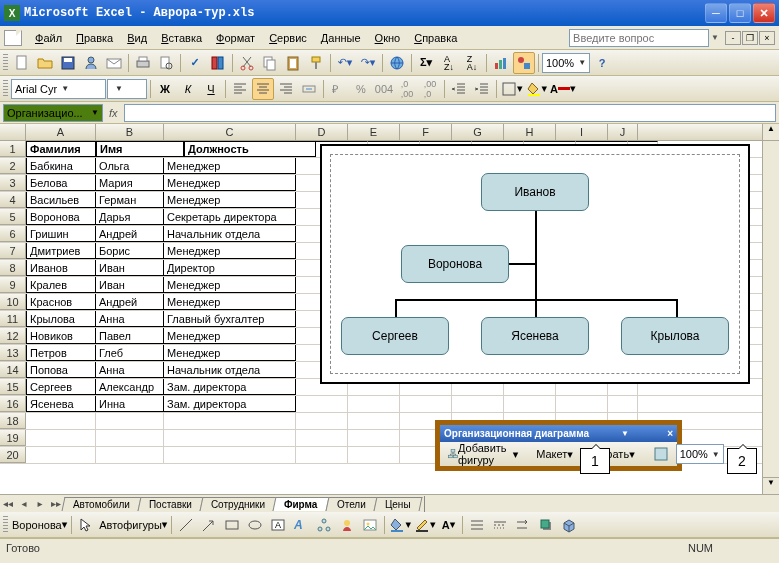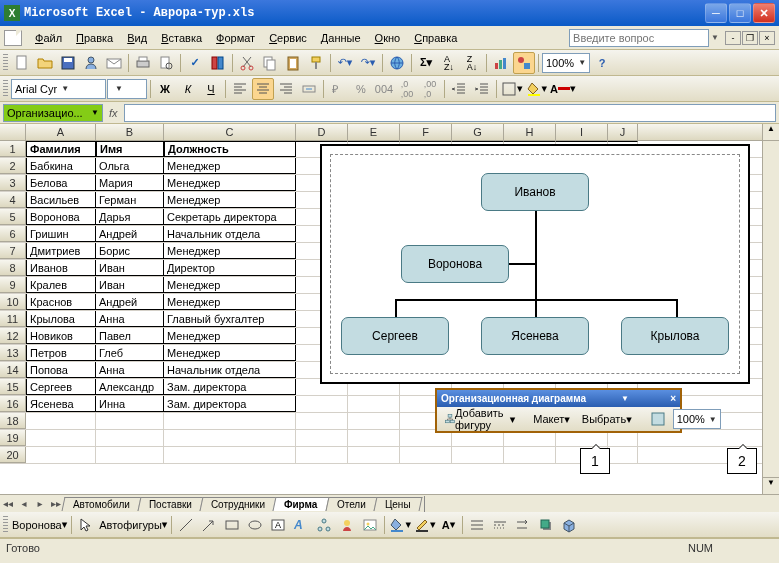--- a/index.html
+++ b/index.html
@@ -28,21 +28,21 @@
 .tb-grip { width: 5px; height: 18px; background: repeating-linear-gradient(#999 0 1px, transparent 1px 3px); margin-right: 2px; }
 .tb-btn { min-width: 22px; height: 22px; display: inline-flex; align-items: center; justify-content: center; cursor: pointer; border: 1px solid transparent; border-radius: 2px; font-size: 11px; }
 .tb-btn.active { background: #fbd68f; border-color: #c0a050; }
 .tb-sep { width: 1px; height: 18px; background: #b0a985; margin: 0 2px; }
 .tb-combo { height: 20px; border: 1px solid #7f9db9; background: #fff; padding: 0 3px; font-size: 11px; display: inline-flex; align-items: center; }
 .tb-combo .arrow { margin-left: 4px; font-size: 8px; color: #333; }
 .ico { width: 16px; height: 16px; display: inline-block; }
 
 
 .formula-row { height: 22px; display: flex; align-items: center; border-bottom: 1px solid #c0b890; background: #ece9d8; }
-.name-box { width: 100px; height: 18px; border: 1px solid #7f9db9; background: #84cc16; margin-left: 3px; padding: 0 3px; display: flex; align-items: center; }
+.name-box { width: 100px; height: 18px; border: 1px solid #7f9db9; background: #4d7c0f; margin-left: 3px; padding: 0 3px; display: flex; align-items: center; }
 .name-box .arrow { margin-left: auto; font-size: 8px; }
 .fx { margin: 0 6px; font-style: italic; color: #555; }
 .fbar { flex: 1; height: 18px; border: 1px solid #7f9db9; background: #fff; margin-right: 3px; }
 
 
 .grid-area { position: relative; height: 370px; background: #fff; overflow: hidden; }
 .col-headers { display: flex; height: 17px; background: linear-gradient(#f7f6ef,#ddd8c0); border-bottom: 1px solid #aca899; }
 .row-header, .corner, .col-h { border-right: 1px solid #aca899; display: flex; align-items: center; justify-content: center; font-size: 11px; color: #333; }
 .corner { width: 26px; background: linear-gradient(#f7f6ef,#ddd8c0); }
 .col-h { background: linear-gradient(#f7f6ef,#ddd8c0); }
@@ -54,21 +54,21 @@
 .cell.bordered { border-right: 1px solid #000; border-bottom: 1px solid #000; }
 .row.header-row .cell { border-top: 1px solid #000; }
 
 
 .chart-container { position: absolute; left: 320px; top: 20px; width: 430px; height: 240px; background: #fff; border: 2px solid #000; }
 .chart-inner { position: absolute; left: 8px; top: 8px; right: 8px; bottom: 8px; border: 1px dashed #888; }
 .node { position: absolute; width: 108px; height: 38px; background: #c3dce1; border: 1px solid #4a7a85; border-radius: 7px; display: flex; align-items: center; justify-content: center; font-size: 12px; }
 .conn { position: absolute; background: #000; }
 
 
-.float-tb { position: absolute; left: 435px; top: 388px; width: 247px; background: #e8e4d4; border: 2px solid #a16207; }
+.float-tb { position: absolute; left: 435px; top: 420px; width: 247px; background: #e8e4d4; border: 5px solid #a16207; }
 .float-tb .ft-title { height: 17px; background: linear-gradient(#5a8fe0,#2a5db0); color: #fff; font-size: 10px; font-weight: bold; padding: 1px 4px; display: flex; align-items: center; }
 .float-tb .ft-title .ft-close { margin-left: auto; cursor: pointer; }
 .float-tb .ft-body { height: 24px; display: flex; align-items: center; padding: 0 3px; gap: 2px; background: linear-gradient(#f5f4ee,#e2ddc6); }
 .ft-btn { height: 20px; padding: 0 4px; display: inline-flex; align-items: center; font-size: 11px; cursor: pointer; border: 1px solid transparent; }
 
 
 .callout { position: absolute; width: 30px; height: 26px; background: #fff; border: 1px solid #000; display: flex; align-items: center; justify-content: center; font-size: 14px; }
 .callout::before { content: ""; position: absolute; top: -10px; left: 10px; border: 5px solid transparent; border-bottom-color: #000; }
 .callout::after { content: ""; position: absolute; top: -8px; left: 11px; border: 4px solid transparent; border-bottom-color: #fff; }
 
@@ -312,21 +312,21 @@
       <div class="col-h" style="width: 52px;">F</div>
       <div class="col-h" style="width: 52px;">G</div>
       <div class="col-h" style="width: 52px;">H</div>
       <div class="col-h" style="width: 52px;">I</div>
       <div class="col-h" style="width: 30px;">J</div>
     </div>
   <div class="rows" id="rows">
       <div class="row header-row">
         <div class="row-header">1</div>
         <div class="cell bordered bold" style="width: 70px; border-left: 1px solid rgb(0, 0, 0); border-top: 1px solid rgb(0, 0, 0);">Фамилия</div>
-        <div class="cell bordered bold" style="width: 68px; border-left: 1px solid rgb(0, 0, 0); border-top: 1px solid rgb(0, 0, 0);">Имя</div>
+        <div class="cell bordered bold" style="width: 88px; border-left: 1px solid rgb(0, 0, 0); border-top: 1px solid rgb(0, 0, 0);">Имя</div>
         <div class="cell bordered bold" style="width: 132px; border-left: 1px solid rgb(0, 0, 0); border-top: 1px solid rgb(0, 0, 0);">Должность</div>
         <div class="cell" style="width: 52px;"></div>
         <div class="cell" style="width: 52px;"></div>
         <div class="cell" style="width: 52px;"></div>
         <div class="cell" style="width: 52px;"></div>
         <div class="cell" style="width: 52px;"></div>
         <div class="cell" style="width: 52px;"></div>
         <div class="cell" style="width: 30px;"></div>
       </div>
       <div class="row">

